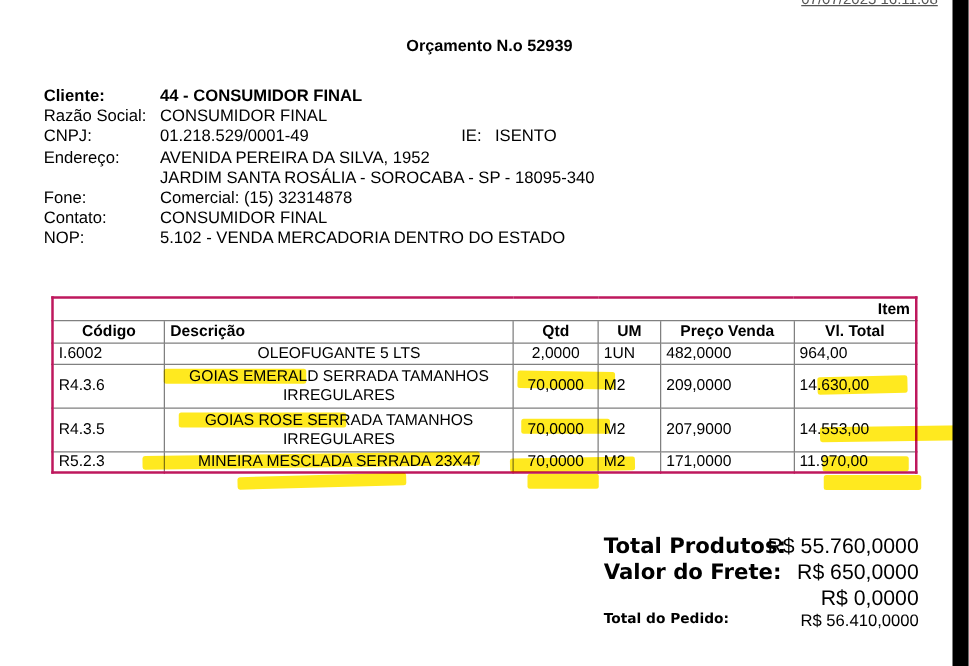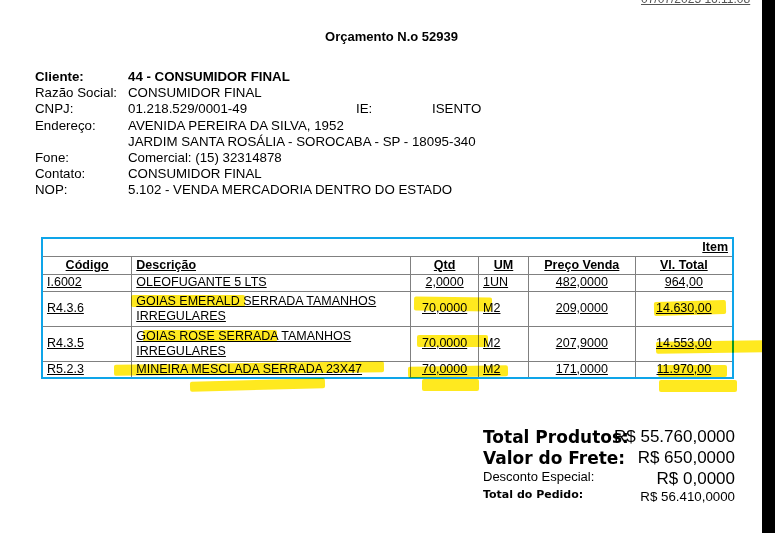--- a/index.html
+++ b/index.html
@@ -10,42 +10,42 @@
   .black-bar { position: absolute; left: 762px; top: 0; width: 13px; height: 533px; background: #000; }
 
   .title { position: absolute; left: 0; width: 775px; top: 29px; text-align: center; font-weight: bold; font-size: 13px; padding-left: 8px; }
   .title span { font-weight: bold; }
 
   .info { position: absolute; left: 35px; top: 69px; }
   .info-row { position: relative; height: 16.2px; line-height: 16px; font-size: 13.3px; white-space: nowrap; }
   .info-label { position: absolute; left: 0; }
   .info-value { position: absolute; left: 93px; text-align: right; }
   .info-row.bold { font-weight: bold; }
-  .ie-label { position: absolute; left: 228px; }
-  .ie-value { position: absolute; left: 268px; margin-left: 36px; }
+  .ie-label { position: absolute; left: 241px; }
+  .ie-value { position: absolute; left: 268px; }
 
   table.items { position: absolute; left: 41px; top: 237px; width: 693px; border-collapse: collapse; font-size: 12.5px; }
   table.items td, table.items th { border: 1px solid #808080; padding: 0 4px; line-height: 15px; vertical-align: middle; }
-  table.items { border: 2px solid #0ea5e9; text-decoration: underline; }
+  table.items { border: 2px solid #be185d; }
   table.items th { font-weight: bold; height: 18px; }
   .col-code { width: 90px; }
   .col-desc { width: 280px; }
   .col-qtd { width: 68px; }
   .col-um { width: 50px; }
   .col-preco { width: 107px; }
   .col-total { width: 98px; }
   th.item-head { text-align: right; padding-right: 334px; }
-  td.num { text-align: center; }
+  td.num { text-align: left; }
   td.center { text-align: center; }
   tr.r1 td { height: 17px; }
   tr.r2 td { height: 35px; }
   tr.r3 td { height: 35px; }
   tr.r4 td { height: 17px; margin-left: 40px; }
   tr.r5 td { height: 17px; }
-  td.desc { line-height: 16px; }
+  td.desc { line-height: 16px; text-align: center; }
 
   .hl { position: absolute; background: rgba(255, 230, 0, 0.88); height: 11px; border-radius: 2px; mix-blend-mode: multiply; }
 
   .totals { position: absolute; left: 483px; top: 427px; width: 252px; }
   .tot-row { position: relative; height: 21px; white-space: nowrap; }
   .tot-label { position: absolute; left: 0; font-size: 13px; }
   .tot-value { position: absolute; right: 0; font-size: 17px; }
   .tot-row.bold .tot-label { font-weight: bold; font-family: "DejaVu Sans", sans-serif; font-size: 17px; }
   .tot-row.grand { height: 26px; }
   .tot-row.grand .tot-label { font-weight: bold; font-family: "DejaVu Sans", sans-serif; font-size: 11px; top: -2px; }
@@ -169,20 +169,19 @@
 <div class="totals">
   <div class="tot-row bold">
     <span class="tot-label">Total Produtos:</span>
     <span class="tot-value">R$ 55.760,0000</span>
   </div>
   <div class="tot-row bold">
     <span class="tot-label">Valor do Frete:</span>
     <span class="tot-value">R$ 650,0000</span>
   </div>
   <div class="tot-row">
-    <span class="tot-label">Desconto Especial:</span>
     <span class="tot-value">R$ 0,0000</span>
   </div>
   <div class="tot-row grand">
     <span class="tot-label">Total do Pedido:</span>
     <span class="tot-value">R$ 56.410,0000</span>
   </div>
 </div>
 
 </body></html>

